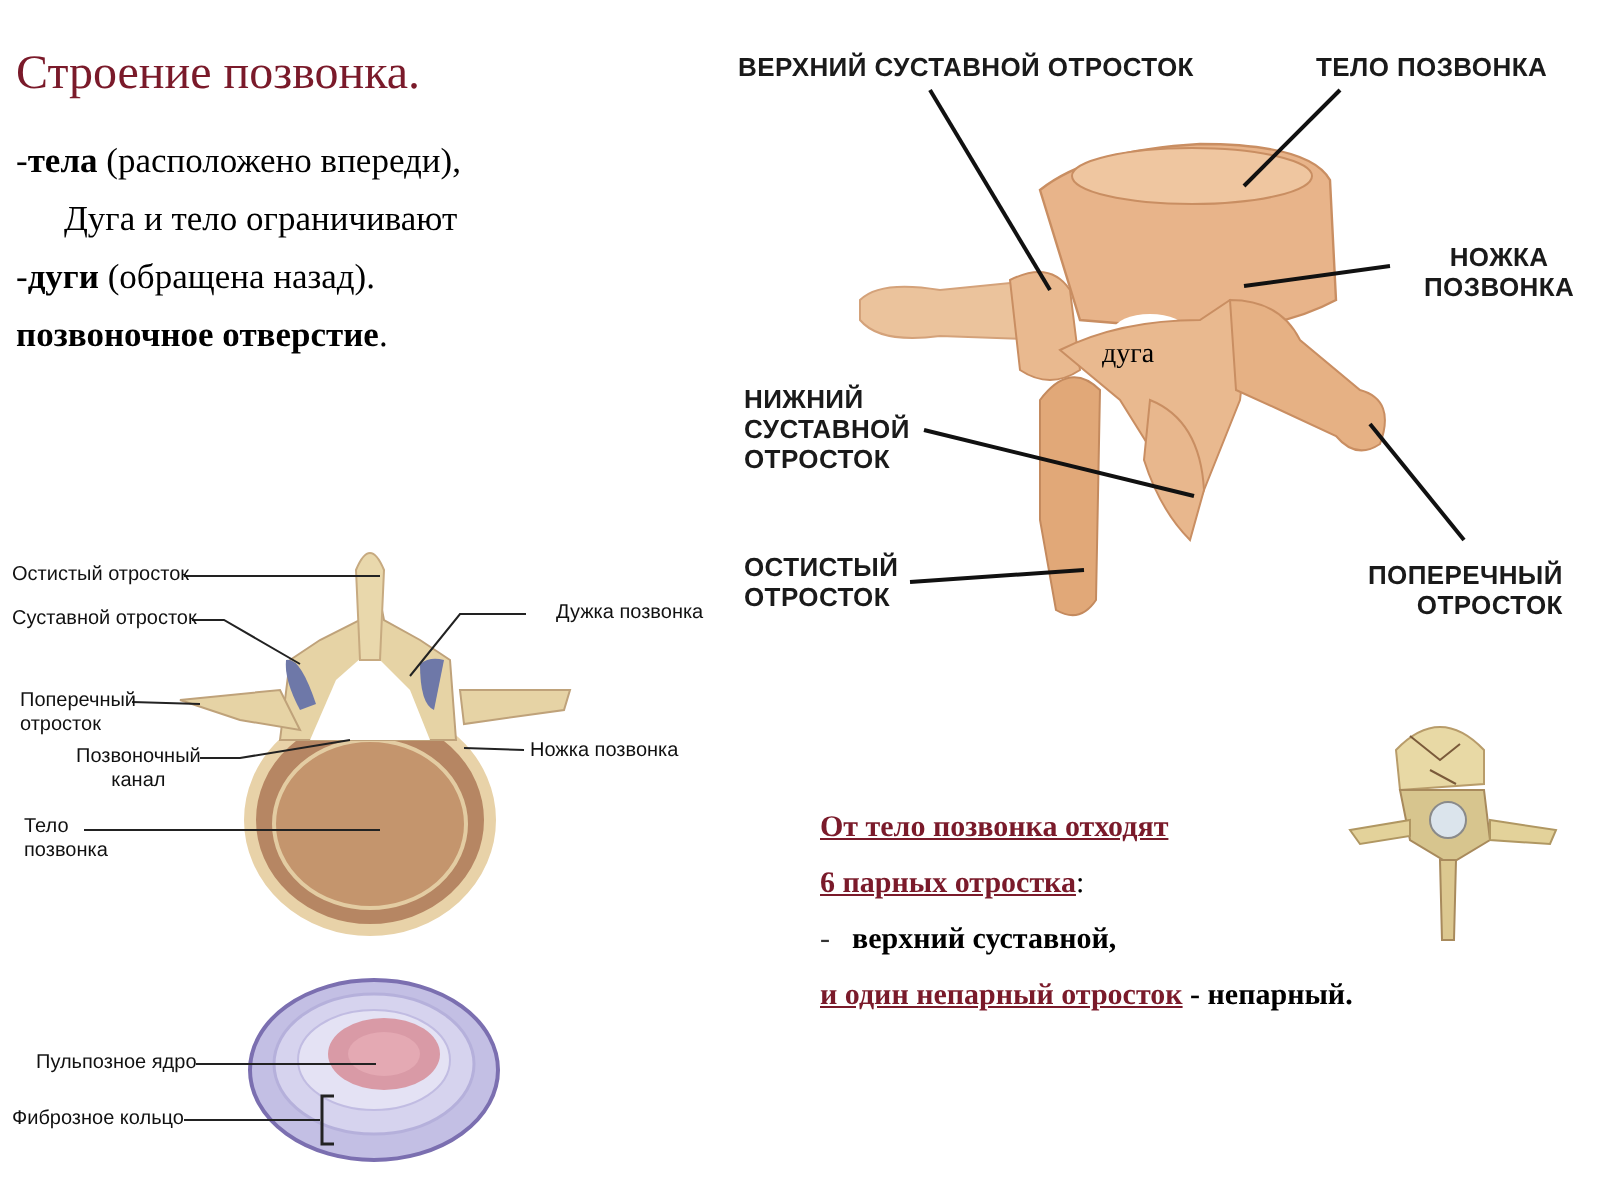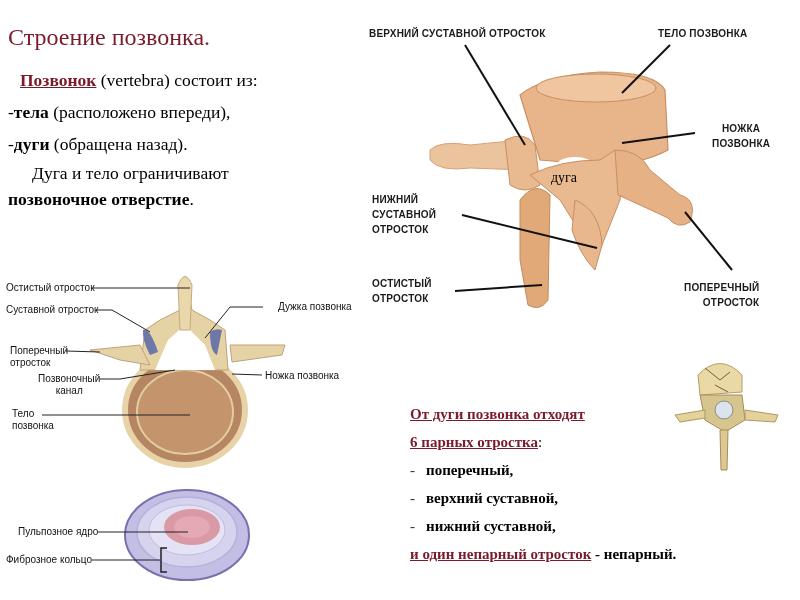--- a/index.html
+++ b/index.html
@@ -3,43 +3,40 @@
 <meta charset="utf-8">
 <style>
   html, body { margin:0; padding:0; }
   body { width:800px; height:600px; background:#ffffff; position:relative; overflow:hidden; font-family:"Liberation Serif", serif; color:#000; }
   .abs { position:absolute; }
   .title { left:8px; top:24px; font-size:24px; color:#7a1a2a; }
   .intro { left:8px; top:64px; font-size:17.5px; line-height:32px; width:340px; }
   .intro .kw { color:#7a1a2a; font-weight:bold; text-decoration:underline; }
   .intro b { font-weight:bold; }
   .label-sm { font-family:"Liberation Sans", sans-serif; font-size:10px; color:#111; line-height:12px; }
-  .label-caps { font-family:"Liberation Sans", sans-serif; font-weight:bold; font-size:10px; color:#1a1a1a; line-height:15px; letter-spacing:0.2px; }
+  .label-caps { font-family:"Liberation Sans", sans-serif; font-weight:bold; font-size:13px; color:#1a1a1a; line-height:15px; letter-spacing:0.2px; }
   .duga { font-family:"Liberation Serif", serif; font-weight:normal; font-size:14px; color:#000; }
   .list { left:410px; top:400px; font-size:15px; line-height:28px; font-weight:bold; width:380px; }
   .list .red { color:#7a1a2a; text-decoration:underline; }
   .list .dash { color:#333; font-weight:normal; display:inline-block; width:16px; }
   svg { position:absolute; left:0; top:0; }
 </style>
 </head>
 <body>
 
 <div class="abs title">Строение позвонка.</div>
 
 <div class="abs intro">
-  <div style="padding-left:12px;">
-    <span class="kw">Позвонок</span><span> (vertebra) состоит из:</span>
-  </div>
   <div>
     <span>-</span><b>тела</b><span> (расположено впереди),</span>
   </div>
+  <div style="padding-left:24px; line-height:26px;">Дуга и тело ограничивают</div>
   <div>
     <span>-</span><b>дуги</b><span> (обращена назад).</span>
   </div>
-  <div style="padding-left:24px; line-height:26px;">Дуга и тело ограничивают</div>
   <div style="line-height:26px;">
     <b>позвоночное отверстие</b><span>.</span>
   </div>
 </div>
 
 <svg width="800" height="600">
 
   <g>
 
     <path d="M430,150 Q440,140 470,145 L520,140 L525,170 L470,168 Q440,172 430,160 Z" fill="#ebc39c" stroke="#d4a27a" stroke-width="1"></path>
@@ -150,19 +147,17 @@
   <div>Тело</div>
   <div>позвонка</div>
 </div>
 <div class="abs label-sm" style="left:278px; top:301px;">Дужка позвонка</div>
 <div class="abs label-sm" style="left:265px; top:370px;">Ножка позвонка</div>
 
 <div class="abs label-sm" style="left:18px; top:526px;">Пульпозное ядро</div>
 <div class="abs label-sm" style="left:6px; top:554px;">Фиброзное кольцо</div>
 
 <div class="abs list">
-  <div><span class="red">От дуги позвонка отходят </span></div>
+  <div><span class="red">От тело позвонка отходят </span></div>
   <div><span class="red">6 парных отростка</span><span style="font-weight:normal;">:</span></div>
-  <div><span class="dash">-</span><span>поперечный,</span></div>
   <div><span class="dash">-</span><span>верхний суставной,</span></div>
-  <div><span class="dash">-</span><span>нижний суставной,</span></div>
   <div><span class="red">и один непарный отросток</span><span> - непарный.</span></div>
 </div>
 
 </body></html>

